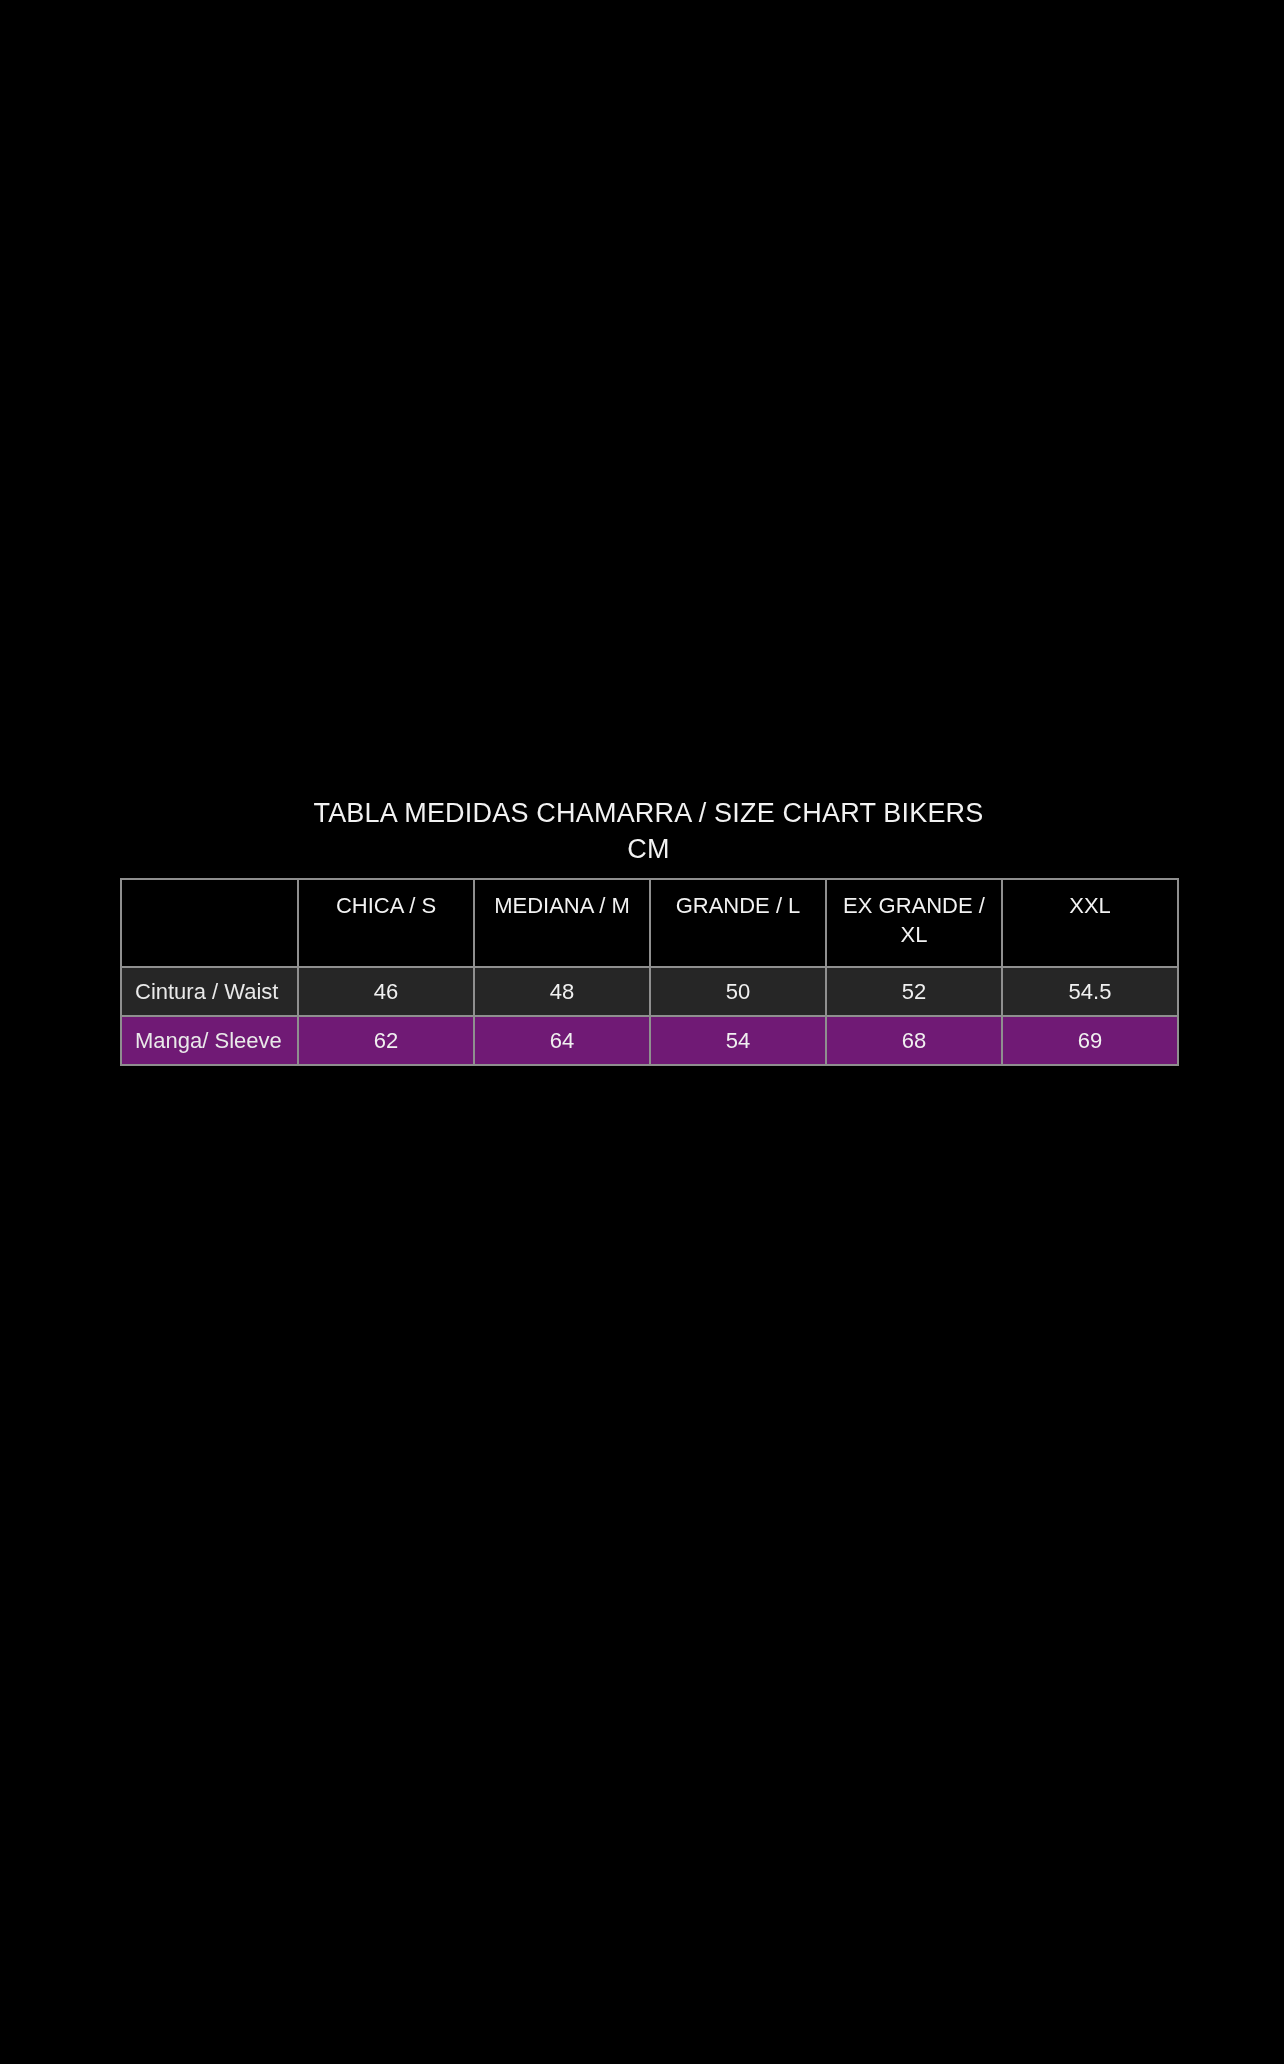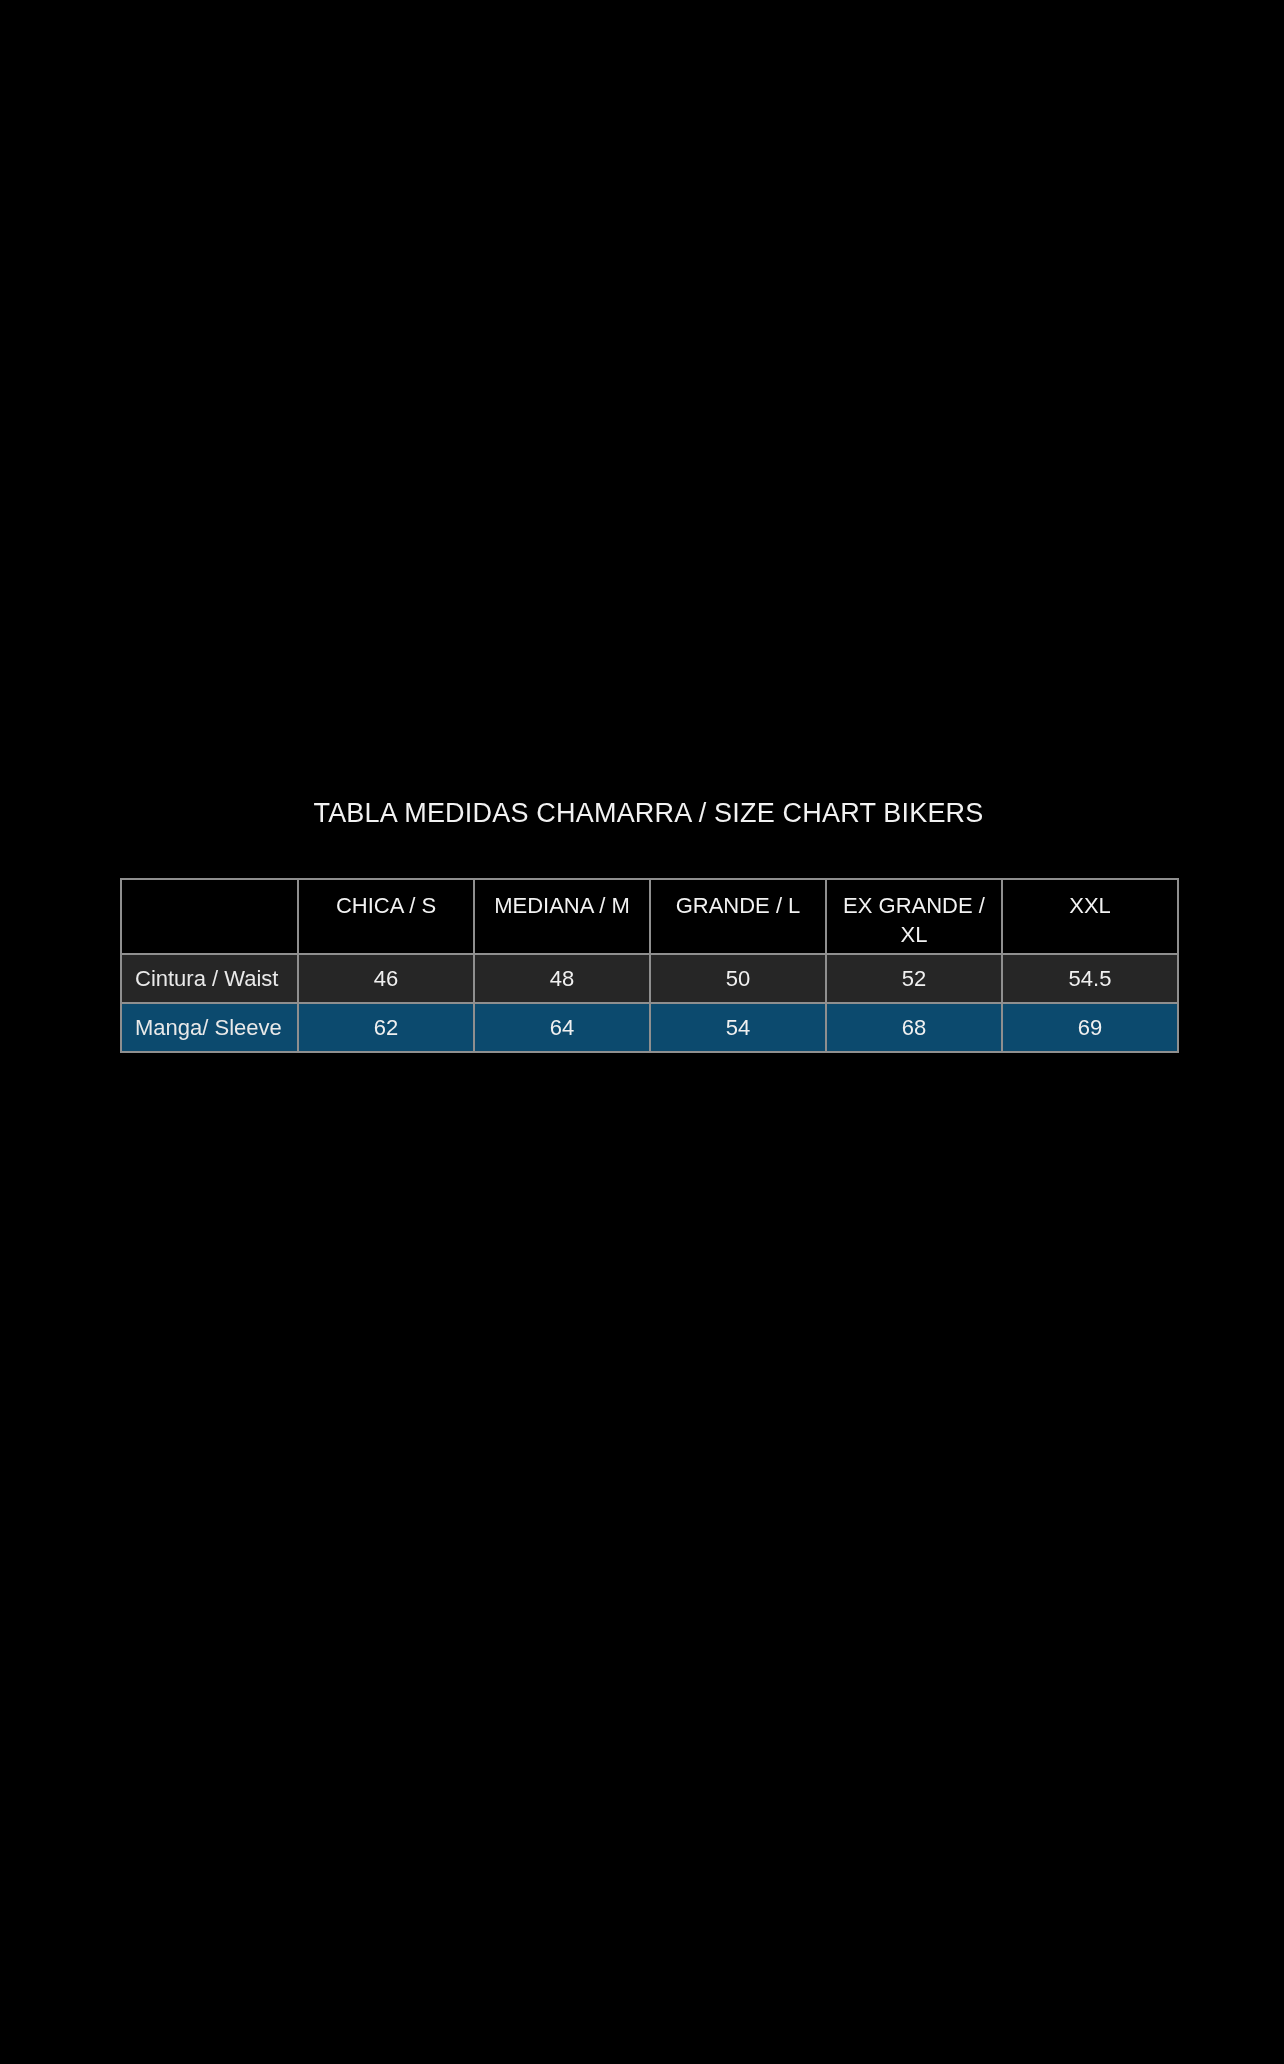--- a/index.html
+++ b/index.html
@@ -37,21 +37,21 @@
     table-layout: fixed;
     color: #f0f0f0;
     font-size: 22px;
   }
   .size-table th, .size-table td {
     border: 2px solid #8f8f8f;
     box-sizing: border-box;
     overflow: hidden;
   }
   .size-table th {
-    height: 75px;
+    height: 88px;
     vertical-align: top;
     padding: 11px 4px 0 4px;
     text-align: center;
     font-weight: 400;
     background: #000000;
     color: #f2f2f2;
   }
   .size-table th .hwrap {
     display: inline-block;
     max-width: 150px;
@@ -62,29 +62,30 @@
     text-align: center;
     vertical-align: middle;
     margin-left: 28px;
   }
   .size-table td.label {
     text-align: left;
     padding-left: 13px;
     color: #e9e9e9;
   }
   .size-table tr.light td { background: #262626; }
-  .size-table tr.dark td  { background: #0c4a6e; }
+  .size-table tr.dark td  { background: #701a75; }
 </style>
 </head>
 <body>
 
 <div class="page">
 
   <div class="title-block">
     <div>TABLA MEDIDAS CHAMARRA / SIZE CHART BIKERS</div>
+    <div>CM</div>
   </div>
 
   <table class="size-table">
     <colgroup>
       <col style="width:177px">
       <col style="width:176px">
       <col style="width:176px">
       <col style="width:176px">
       <col style="width:176px">
       <col style="width:176px">

